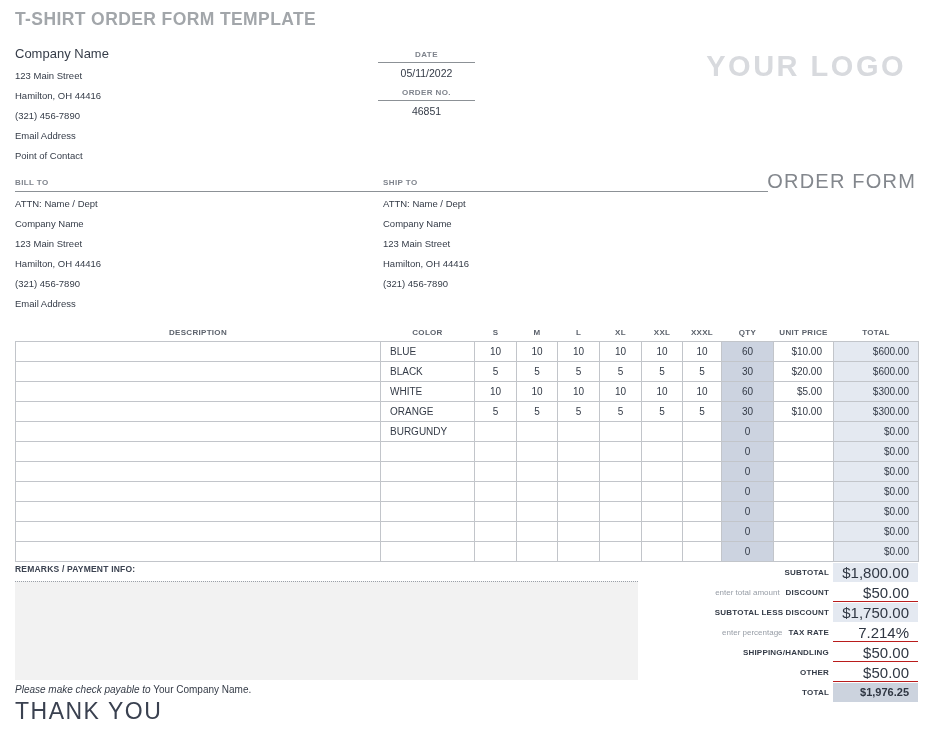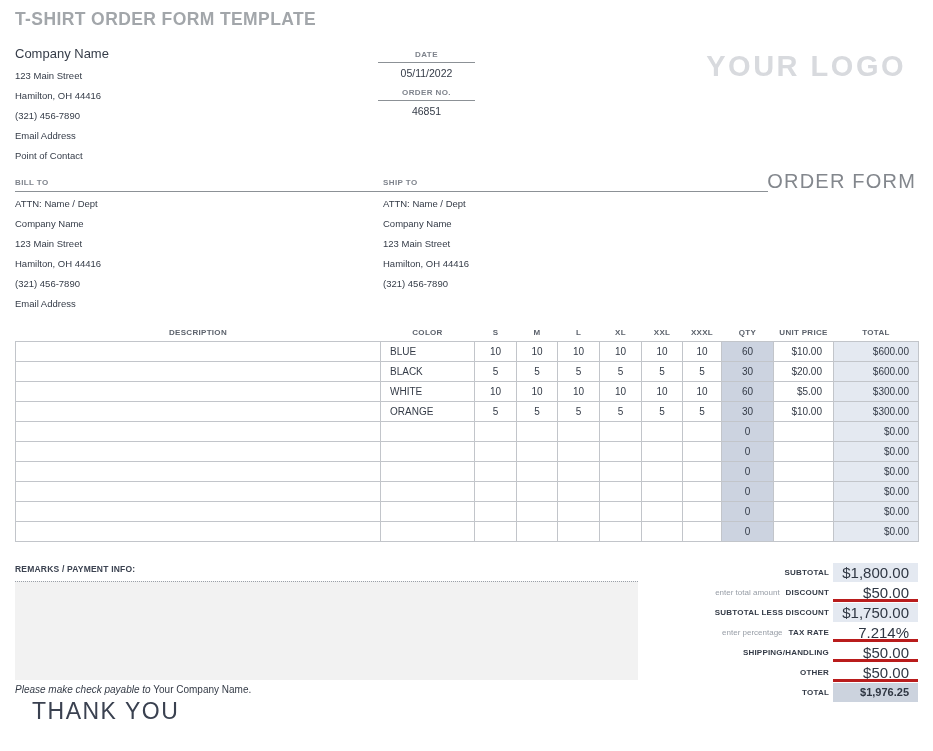--- a/index.html
+++ b/index.html
@@ -48,28 +48,28 @@
 
   #summary { left:416px; top:562px; width:502px; }
   .sum-row { height:20px; display:flex; align-items:center; justify-content:flex-end; }
   .sum-helper { font-size:8px; color:#979da6; margin-right:6px; }
   .sum-label { font-size:8px; font-weight:bold; color:#343b47; letter-spacing:.2px; }
   .sum-value {
     width:85px; margin-left:4px; height:19px; line-height:19px; text-align:right;
     padding-right:9px; font-size:15px; color:#2f3642;
   }
   .v-shaded { background:#e4e9f1; }
-  .v-plain { border-bottom:3px solid #b91c1c; }
+  .v-plain { border-bottom:1px solid #b91c1c; }
   .v-total { background:#ccd3de; font-weight:bold; font-size:11px; }
 
   #remarks-label { left:15px; top:564px; font-size:8.5px; font-weight:bold; color:#3b4250; letter-spacing:.2px; }
   #remarks-box { left:15px; top:581px; width:623px; height:99px; background:#f2f2f2; border-top:1px dotted #9aa0a8; }
   #check-note { left:15px; top:684px; font-size:10px; color:#343b47; }
   #check-note .it { font-style:italic; }
-  #thank-you { left:15px; top:698px; font-size:23px; color:#3a4150; letter-spacing:1.5px;margin-left:17px; }
+  #thank-you { left:15px; top:698px; font-size:23px; color:#3a4150; letter-spacing:1.5px; }
 </style>
 </head>
 <body>
 
 <div class="page">
 
   <div class="abs" id="title">T-SHIRT ORDER FORM TEMPLATE</div>
 
   <div class="abs" id="company-name">Company Name</div>
   <div class="abs" id="company-lines">
@@ -193,20 +193,33 @@
         <td class="c-size">5</td>
         <td class="c-size">5</td>
         <td class="c-size">5</td>
         <td class="c-size">5</td>
         <td class="c-qty">30</td>
         <td class="c-unit">$10.00</td>
         <td class="c-total">$300.00</td>
       </tr>
       <tr>
         <td class="c-desc"></td>
+        <td class="c-color">BURGUNDY</td>
+        <td class="c-size"></td>
+        <td class="c-size"></td>
+        <td class="c-size"></td>
+        <td class="c-size"></td>
+        <td class="c-size"></td>
+        <td class="c-size"></td>
+        <td class="c-qty">0</td>
+        <td class="c-unit"></td>
+        <td class="c-total">$0.00</td>
+      </tr>
+      <tr>
+        <td class="c-desc"></td>
         <td class="c-color"></td>
         <td class="c-size"></td>
         <td class="c-size"></td>
         <td class="c-size"></td>
         <td class="c-size"></td>
         <td class="c-size"></td>
         <td class="c-size"></td>
         <td class="c-qty">0</td>
         <td class="c-unit"></td>
         <td class="c-total">$0.00</td>

